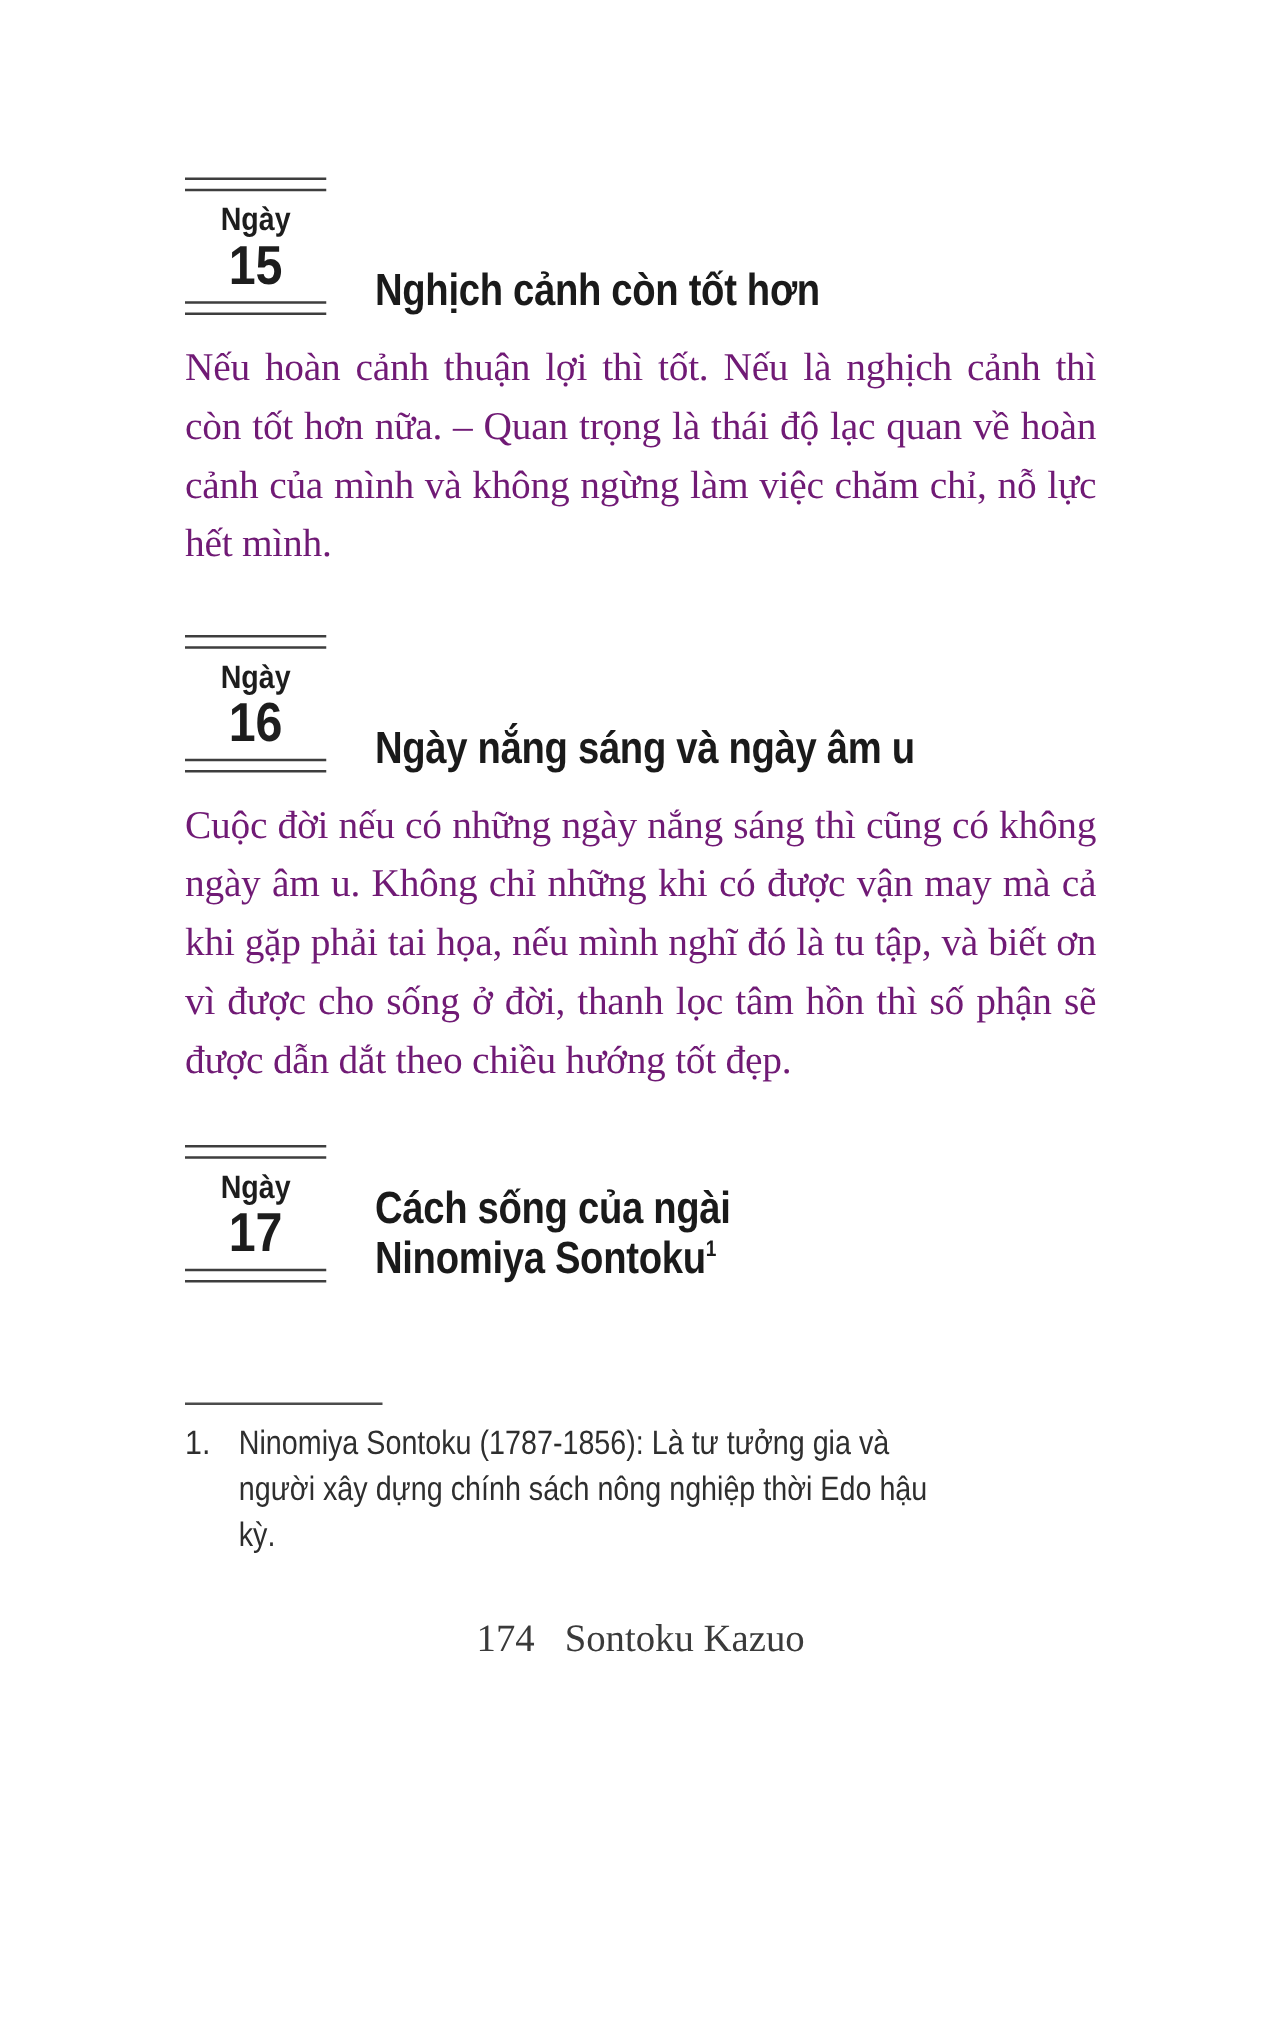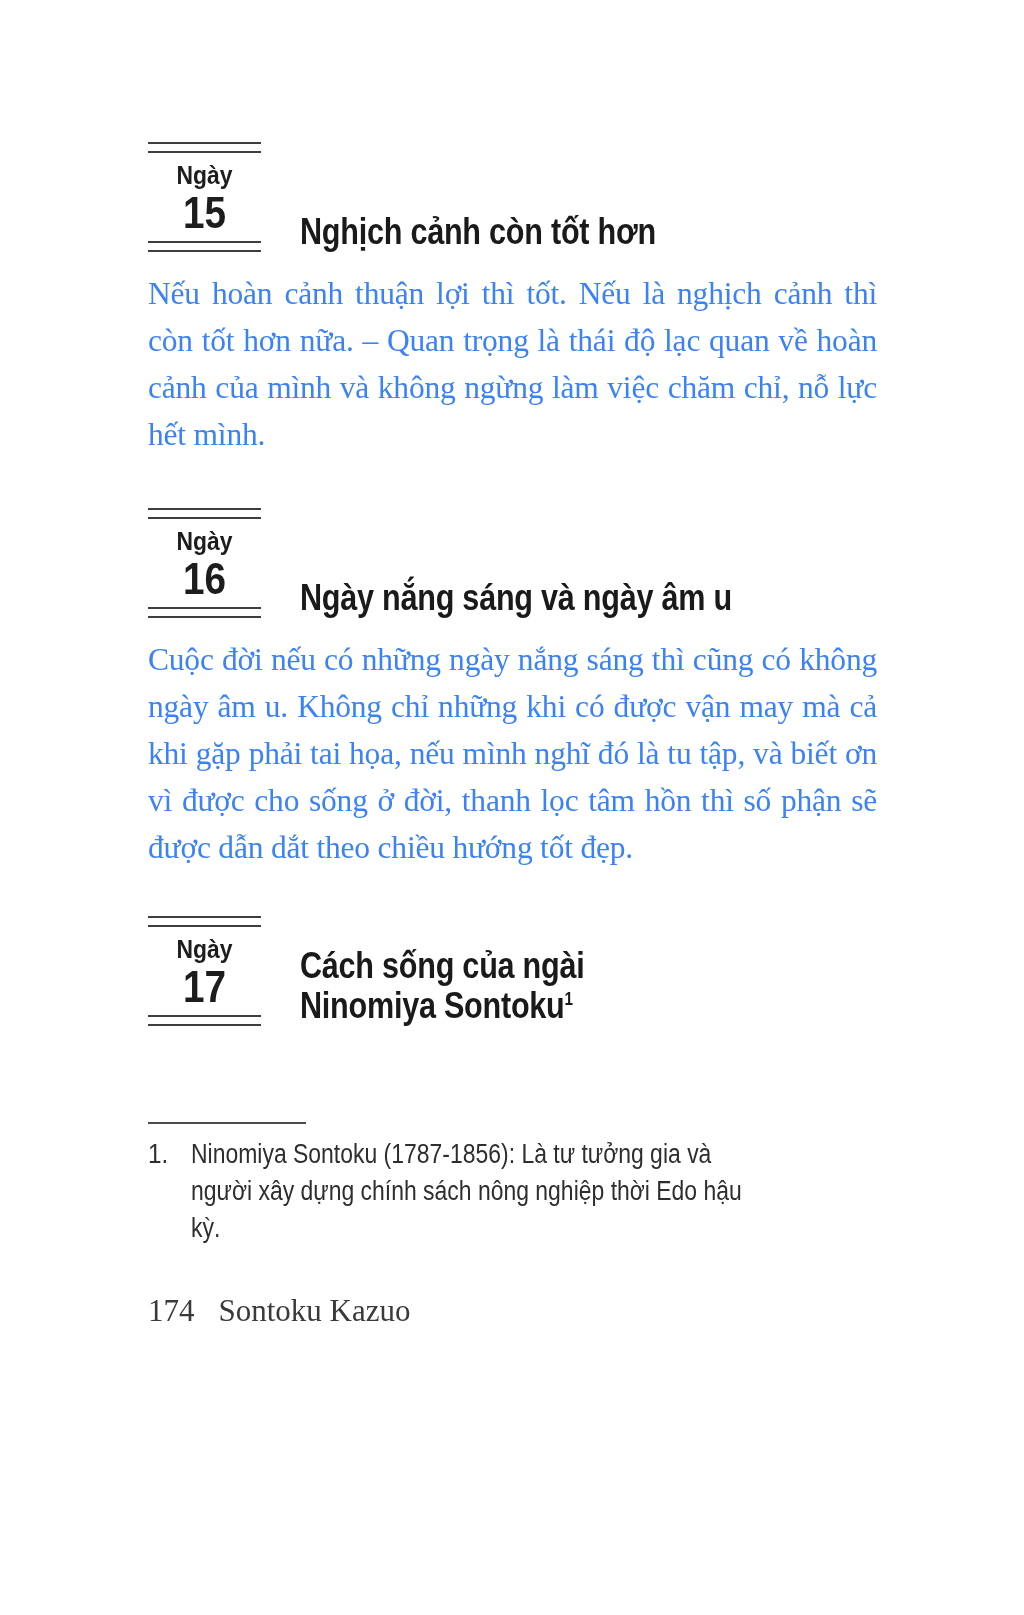--- a/index.html
+++ b/index.html
@@ -59,21 +59,21 @@
   }
   .day-title sup { font-size: 0.5em; line-height: 0; }
 
   
   .body-text {
     margin: 0;
     font-size: 31.5px;
     line-height: 47px;
     letter-spacing: -0.2px;
     text-align: justify;
-    color: #3b82f6;
+    color: #701a75;
     hyphens: none;
   }
   .p1 { margin-top: 18px; }
   .p2 { margin-top: 18px; }
   .p3 { margin-top: 18px; }
   .sec2 { margin-top: 50px; }
   .sec3 { margin-top: 45px; }
 
   
   .footnote { margin-top: 96px; font-family: "Liberation Sans", sans-serif; }
@@ -95,20 +95,21 @@
 
   
   .page-footer {
     display: flex;
     align-items: baseline;
     margin-top: 46px;
     font-family: "Liberation Serif", serif;
     font-size: 31px;
     line-height: 36px;
     color: #3a3a3a;
+    justify-content: center;
   }
   .footer-page-number { margin-right: 24px; }
 </style>
 </head>
 <body>
 
 <div class="page">
 
   <section class="day-section sec1">
     <div class="day-badge">

